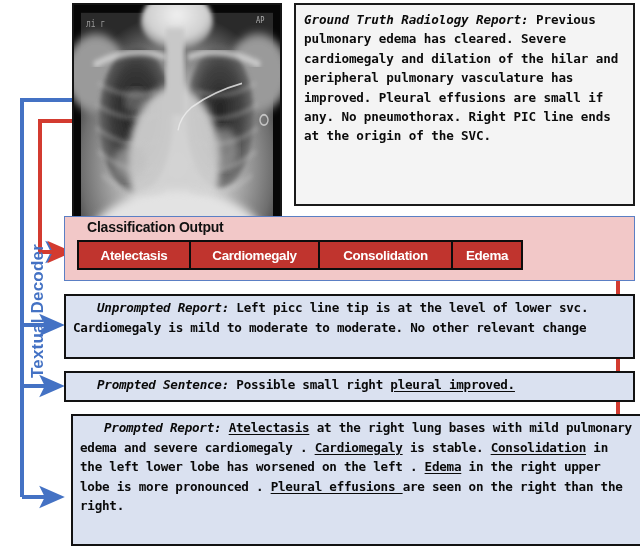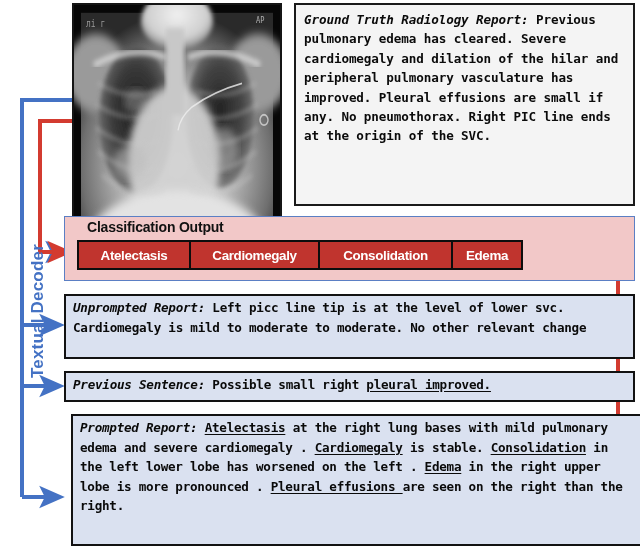--- a/index.html
+++ b/index.html
@@ -136,21 +136,21 @@
     border: 2.5px solid #121212;
     box-sizing: border-box;
     font-family: "DejaVu Sans Mono", monospace;
     font-size: 12.6px;
     font-weight: bold;
     line-height: 19.6px;
     color: #0a0a0a;
     letter-spacing: -0.25px;
     padding: 2px 6px 2px 7px;
   }
-  .gen-box .lead { font-style: italic; }
+  .gen-box .lead { font-style: italic; margin-left: 24px; }
   .gen-box u { text-decoration: underline; text-underline-offset: 1.5px; }
 
   #unprompted-report-box { left: 64px; top: 294px; width: 571px; height: 65px; }
   #prompted-sentence-box { left: 64px; top: 371px; width: 571px; height: 31px; }
   #prompted-report-box   { left: 71px; top: 414px; width: 571px; height: 132px; }
 </style>
 </head>
 <body>
 
 <div id="figure">
@@ -269,17 +269,17 @@
     <div id="class-badges">
       <div class="class-badge" style="flex:0 0 114px">Atelectasis</div>
       <div class="class-badge" style="flex:0 0 131px">Cardiomegaly</div>
       <div class="class-badge" style="flex:0 0 135px">Consolidation</div>
       <div class="class-badge" style="flex:0 0 72px">Edema</div>
     </div>
   </div>
 
   <div class="gen-box" id="unprompted-report-box"><span class="lead">Unprompted Report:</span><span> Left picc line tip is at the level of lower svc. Cardiomegaly is mild to moderate to moderate. No other relevant change</span></div>
 
-  <div class="gen-box" id="prompted-sentence-box"><span class="lead">Previous Sentence:</span><span> Possible small right </span><u>pleural improved.</u></div>
+  <div class="gen-box" id="prompted-sentence-box"><span class="lead">Prompted Sentence:</span><span> Possible small right </span><u>pleural improved.</u></div>
 
   <div class="gen-box" id="prompted-report-box"><span class="lead">Prompted Report:</span><span> </span><u>Atelectasis</u><span> at the right lung bases with mild pulmonary edema and severe cardiomegaly . </span><u>Cardiomegaly</u><span> is stable. </span><u>Consolidation</u><span> in the left lower lobe has worsened on the left . </span><u>Edema</u><span> in the right upper lobe is more pronounced . </span><u>Pleural effusions </u><span>are seen on the right than the right.</span></div>
 
 </div>
 
 </body></html>

